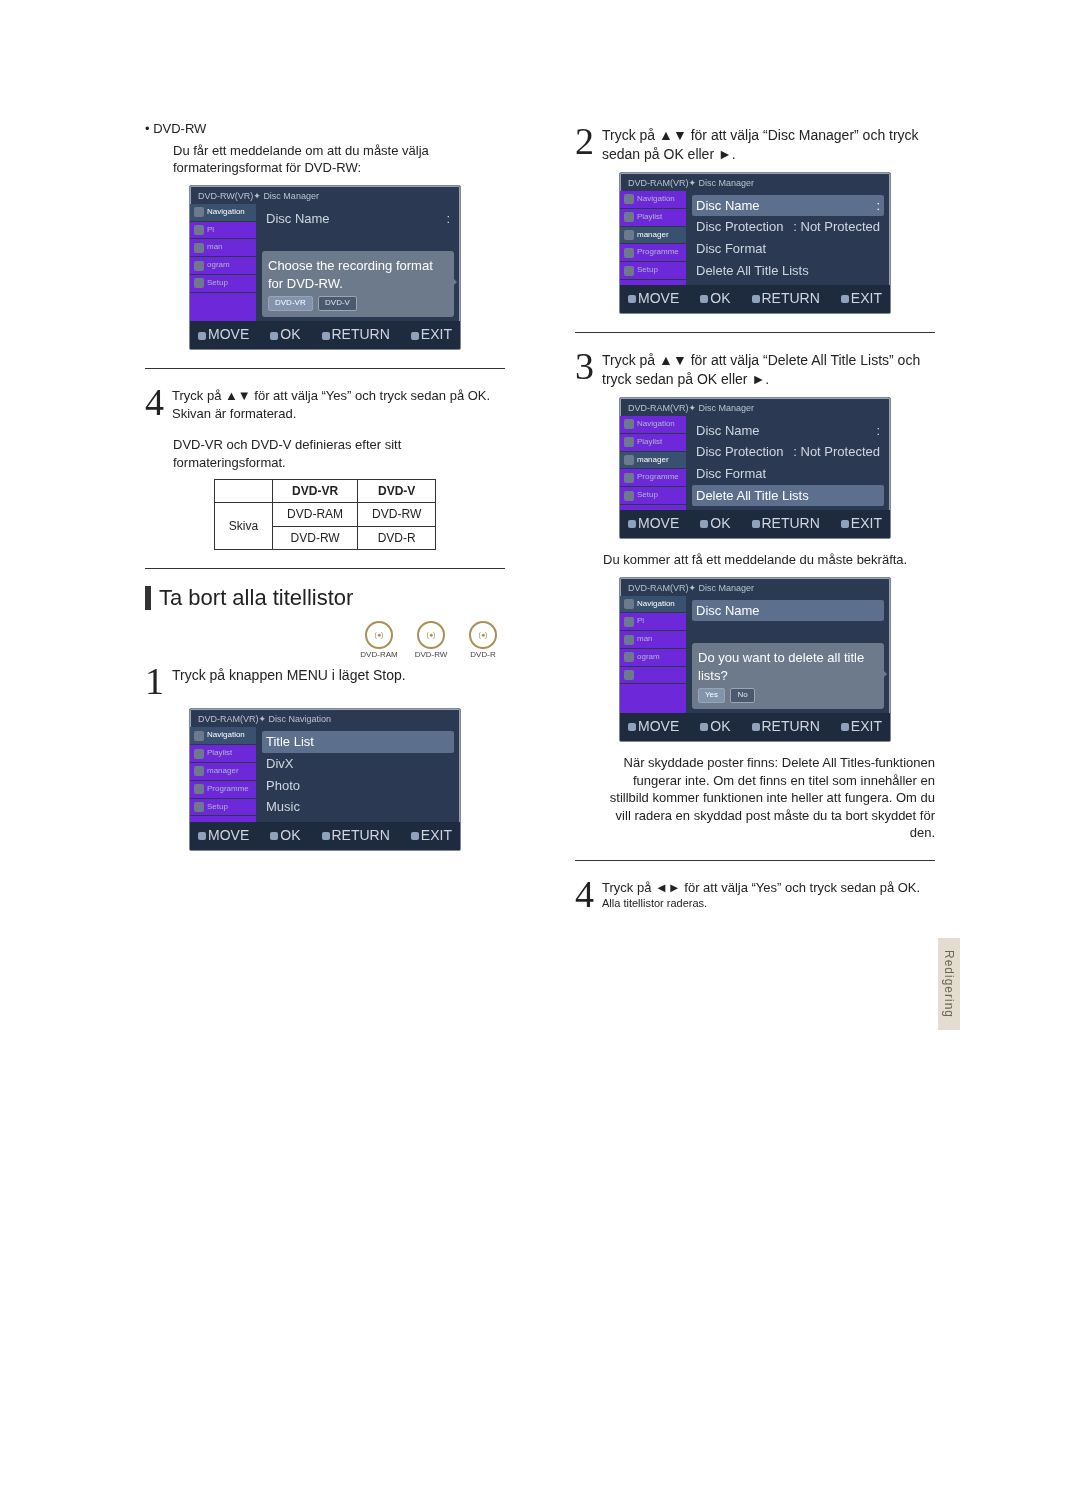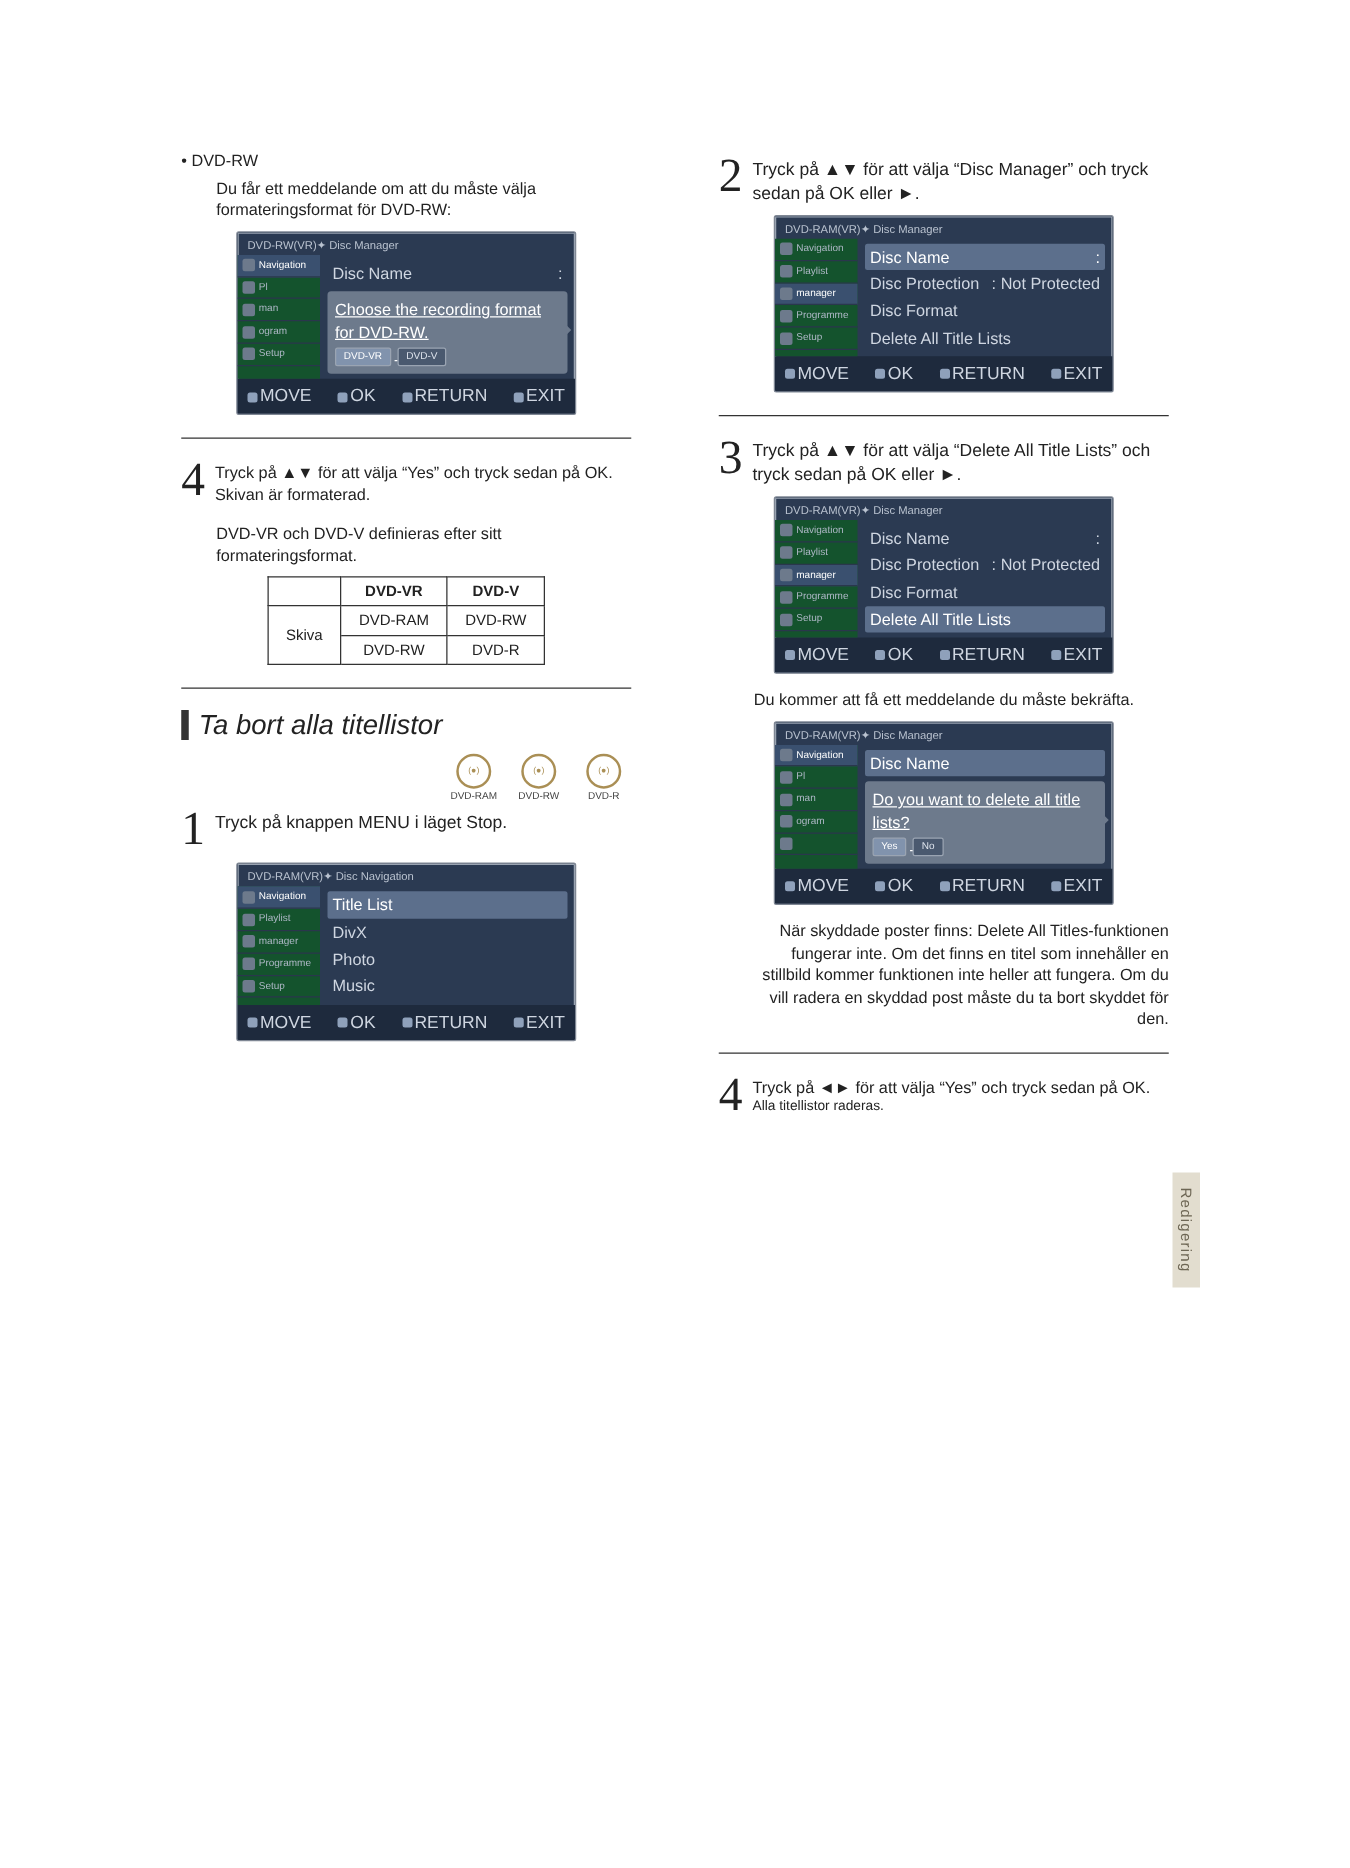--- a/index.html
+++ b/index.html
@@ -51,21 +51,21 @@
     padding: 4px 8px 2px 8px;
     font-size: 9px;
     color: #b9c2cf;
   }
   .tv-body {
     display: flex;
     min-height: 78px;
   }
   .tv-side {
     width: 66px;
-    background: #14532d;
+    background: #6d28d9;
     display: flex;
     flex-direction: column;
   }
   .side-item {
     padding: 3px 4px;
     font-size: 8px;
     color: #aeb8c6;
     border-bottom: 1px solid #2a374c;
     display: flex;
     align-items: center;
@@ -92,24 +92,23 @@
   .tv-main .row.sel {
     background: #5c6f8c;
     color: #fff;
     border-radius: 2px;
   }
   .tv-hint {
     background: #6d7a8c;
     color: #fff;
     border-radius: 3px;
     padding: 6px 6px;
-    margin-top: 4px;
+    margin-top: 22px;
     position: relative;
     font-size: 8.5px;
-    text-decoration: underline;
   }
   .tv-hint .hint-btn {
     display:inline-block;
     background:#4a596f;
     border:1px solid #9aa4b2;
     border-radius:2px;
     padding: 1px 6px;
     margin: 4px 3px 0 0;
     font-size:8px;
     color:#dde3ec;
@@ -175,21 +174,20 @@
     padding: 3px 14px;
     text-align: center;
   }
 
   
   .section-h {
     display:flex;
     align-items:center;
     gap:8px;
     margin: 8px 0 8px 0;
-    font-style: italic;
   }
   .section-h .bar {
     width: 6px;
     height: 24px;
     background: #333;
   }
   .section-h h2 {
     margin:0;
     font-size: 22px;
     font-weight: 400;

